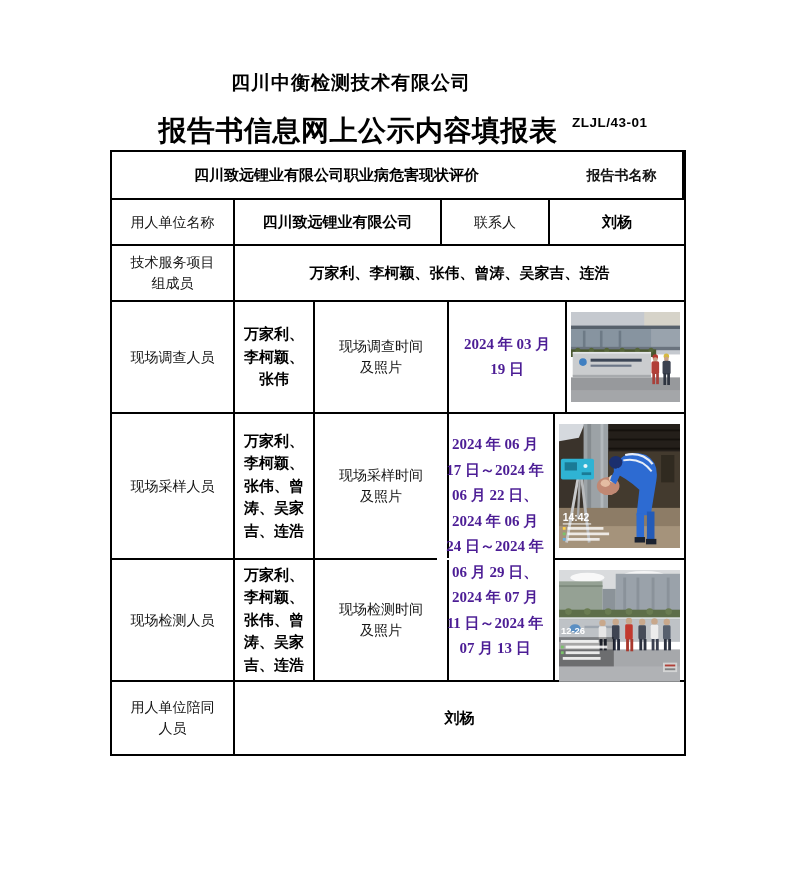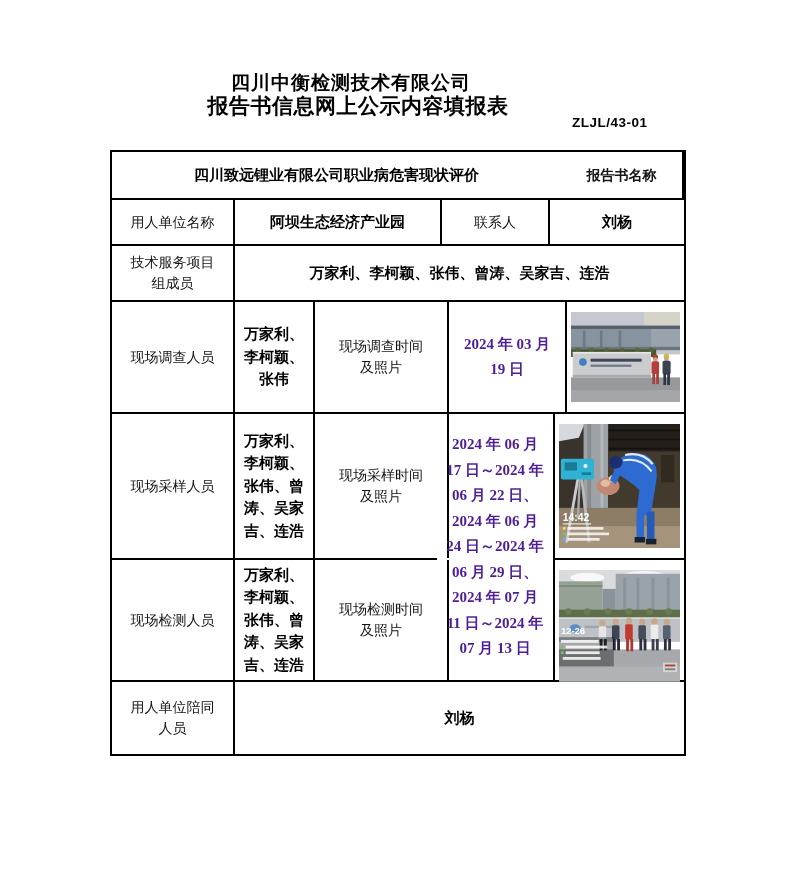--- a/index.html
+++ b/index.html
@@ -1,22 +1,22 @@
 <!DOCTYPE html>
 <html><head>
 <meta charset="utf-8">
 <style>
   html,body { margin:0; padding:0; background:#ffffff; }
   body { width:793px; height:877px; font-family:"Liberation Sans", sans-serif; color:#000; }
   .doc { position:relative; width:793px; height:877px; background:#fff; overflow:hidden; }
 
   .title { position:absolute; top:70px; left:351px; transform:translateX(-50%);
            font-size:19px; font-weight:bold; white-space:nowrap; letter-spacing:1px; }
-  .subtitle { position:absolute; top:92px; left:358px; transform:translateX(-50%);
-              font-size:21px; font-weight:bold; white-space:nowrap; letter-spacing:0.5px; }
+  .subtitle { position:absolute; top:112px; left:358px; transform:translateX(-50%);
+              font-size:28px; font-weight:bold; white-space:nowrap; letter-spacing:0.5px; }
   .doc-code { position:absolute; top:115px; left:572px; font-size:13.5px; font-weight:bold; letter-spacing:0.5px; }
 
   .table { position:absolute; top:150px; left:110px; width:576px;
            border:2px solid #000; box-sizing:border-box; display:flex; flex-direction:column; background:#fff; }
   .t-row { display:flex; border-bottom:2px solid #000; box-sizing:border-box; flex:none; }
   .t-row.last { border-bottom:none; }
   .c { box-sizing:border-box; border-right:2px solid #000; display:flex; flex:none;
        align-items:center; justify-content:center; text-align:center; padding:2px 4px; overflow:hidden; }
   .c.end { border-right:none; flex:1 1 auto; }
   .lab { font-size:14px; color:#151515; white-space:pre-line; line-height:1.5; }
@@ -52,21 +52,21 @@
 
   <div class="table">
 
     <div class="t-row" style="height:48px">
       <div class="c val end">四川致远锂业有限公司职业病危害现状评价</div>
       <div class="c lab b w-label">报告书名称</div>
     </div>
 
     <div class="t-row" style="height:46px">
       <div class="c lab w-label">用人单位名称</div>
-      <div class="c val w-comp">阿坝生态经济产业园</div>
+      <div class="c val w-comp">四川致远锂业有限公司</div>
       <div class="c lab w-cont">联系人</div>
       <div class="c val end">刘杨</div>
     </div>
 
 
     <div class="t-row" style="height:56px">
       <div class="c lab w-label">技术服务项目
 组成员</div>
       <div class="c val end">万家利、李柯颖、张伟、曾涛、吴家吉、连浩</div>
     </div>

